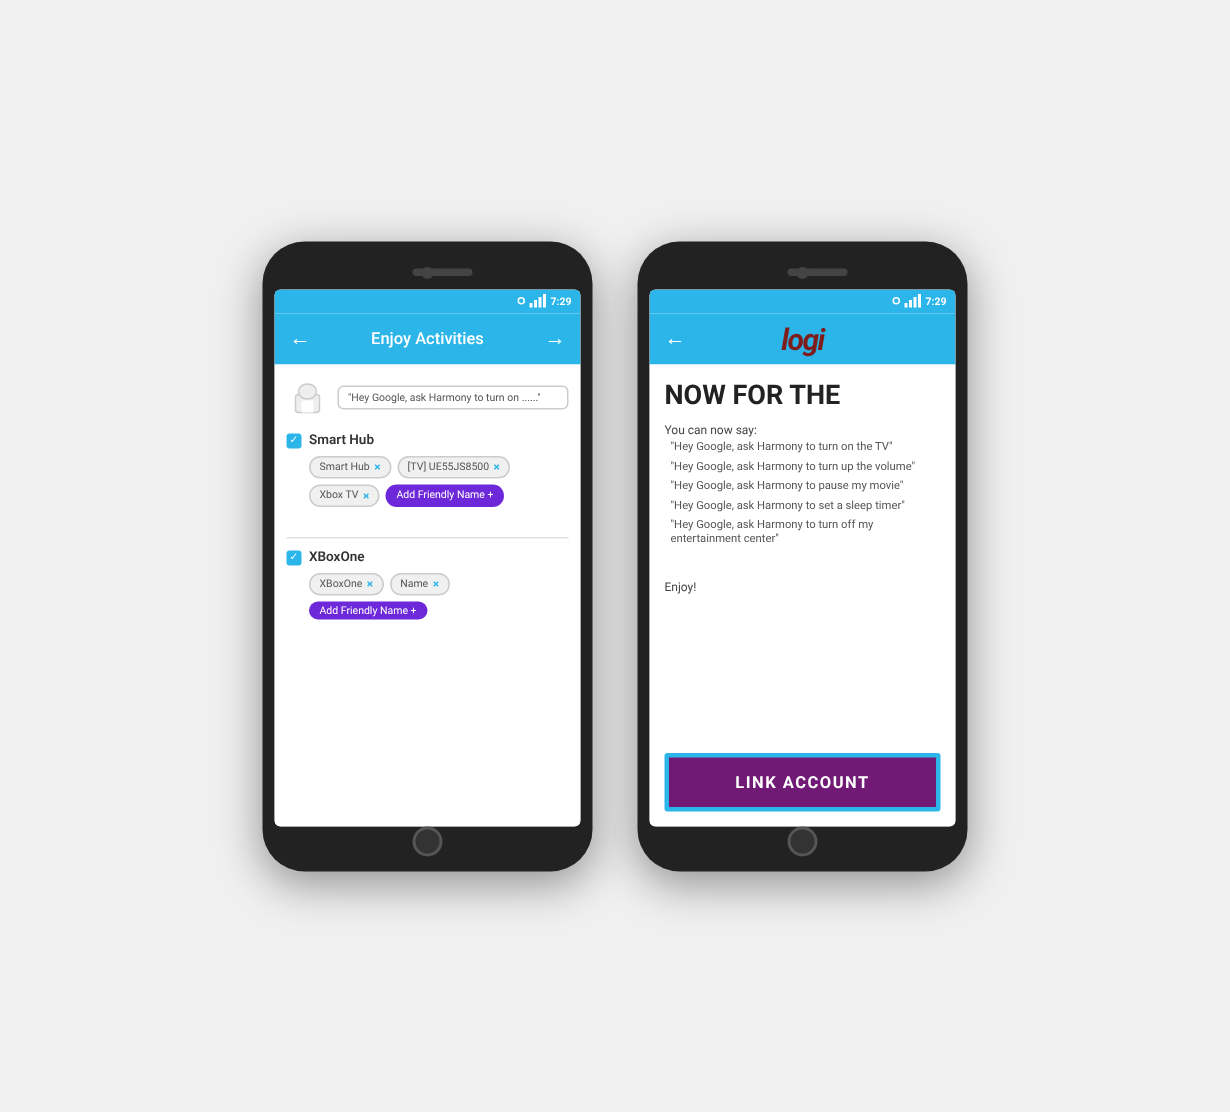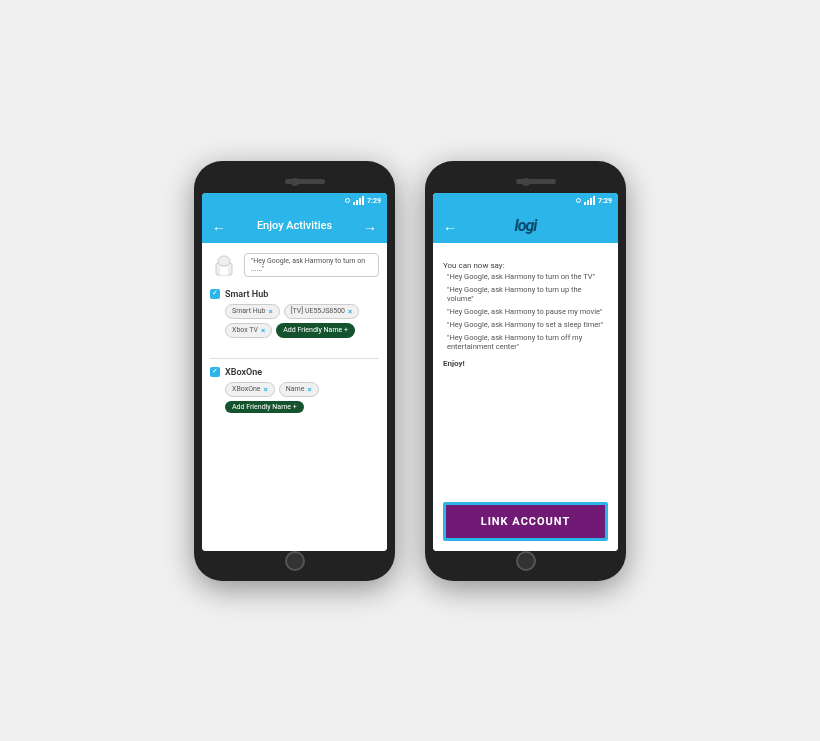--- a/index.html
+++ b/index.html
@@ -16,21 +16,21 @@
     .phones-container {
       display: flex;
       gap: 30px;
       align-items: center;
       justify-content: center;
       padding: 20px;
     }
 
     
     .phone {
-      width: 201px;
+      width: 220px;
       height: 420px;
       background: #222;
       border-radius: 28px;
       padding: 10px 8px;
       box-shadow: 0 8px 30px rgba(0,0,0,0.4);
       display: flex;
       flex-direction: column;
       position: relative;
     }
     .phone-top-bar {
@@ -180,21 +180,21 @@
       display: flex;
       align-items: center;
       gap: 3px;
     }
     .tag-x {
       color: #2bb5e8;
       font-size: 8px;
       font-weight: bold;
     }
     .tag-add {
-      background: #14532d;
+      background: #6d28d9;
       border: none;
       color: white;
       border-radius: 10px;
       padding: 2px 7px;
       font-size: 7px;
       display: flex;
       align-items: center;
       gap: 2px;
     }
     .divider {
@@ -226,40 +226,39 @@
     }
     .voice-example {
       font-size: 7.5px;
       color: #555;
       margin-bottom: 4px;
       padding-left: 4px;
     }
     .enjoy-text {
       font-size: 8px;
       color: #444;
-      margin-top: 4px;
-      font-weight: bold;
+      margin-top: 20px;
     }
     .link-account-btn {
       margin-top: auto;
       border: 3px solid #2bb5e8;
       background: #701a75;
       color: white;
       font-size: 11px;
       font-weight: 700;
       letter-spacing: 1px;
       padding: 10px;
       text-align: center;
       border-radius: 2px;
       cursor: pointer;
     }
     .logi-logo {
-      font-size: 16px;
+      font-size: 20px;
       font-weight: bold;
-      color: #0c4a6e;
+      color: #7f1d1d;
       letter-spacing: -1px;
     }
     .logi-logo span {
       font-style: italic;
     }
 
     
     .phone-bottom {
       height: 20px;
       display: flex;
@@ -384,20 +383,21 @@
       </div>
 
       <div class="app-header">
         <span class="arrow-left">←</span>
         <span class="logi-logo"><span>logi</span></span>
         <span style="width:14px;"></span>
       </div>
 
       <div class="screen2-content">
         <div class="fun-heading">
+          <div>NOW FOR THE</div>
         </div>
         <div class="you-can-say">You can now say:</div>
         <div class="voice-example">"Hey Google, ask Harmony to turn on the TV"</div>
         <div class="voice-example">"Hey Google, ask Harmony to turn up the volume"</div>
         <div class="voice-example">"Hey Google, ask Harmony to pause my movie"</div>
         <div class="voice-example">"Hey Google, ask Harmony to set a sleep timer"</div>
         <div class="voice-example">"Hey Google, ask Harmony to turn off my entertainment center"</div>
         <div class="enjoy-text">Enjoy!</div>
         <div class="link-account-btn">LINK ACCOUNT</div>
       </div>

